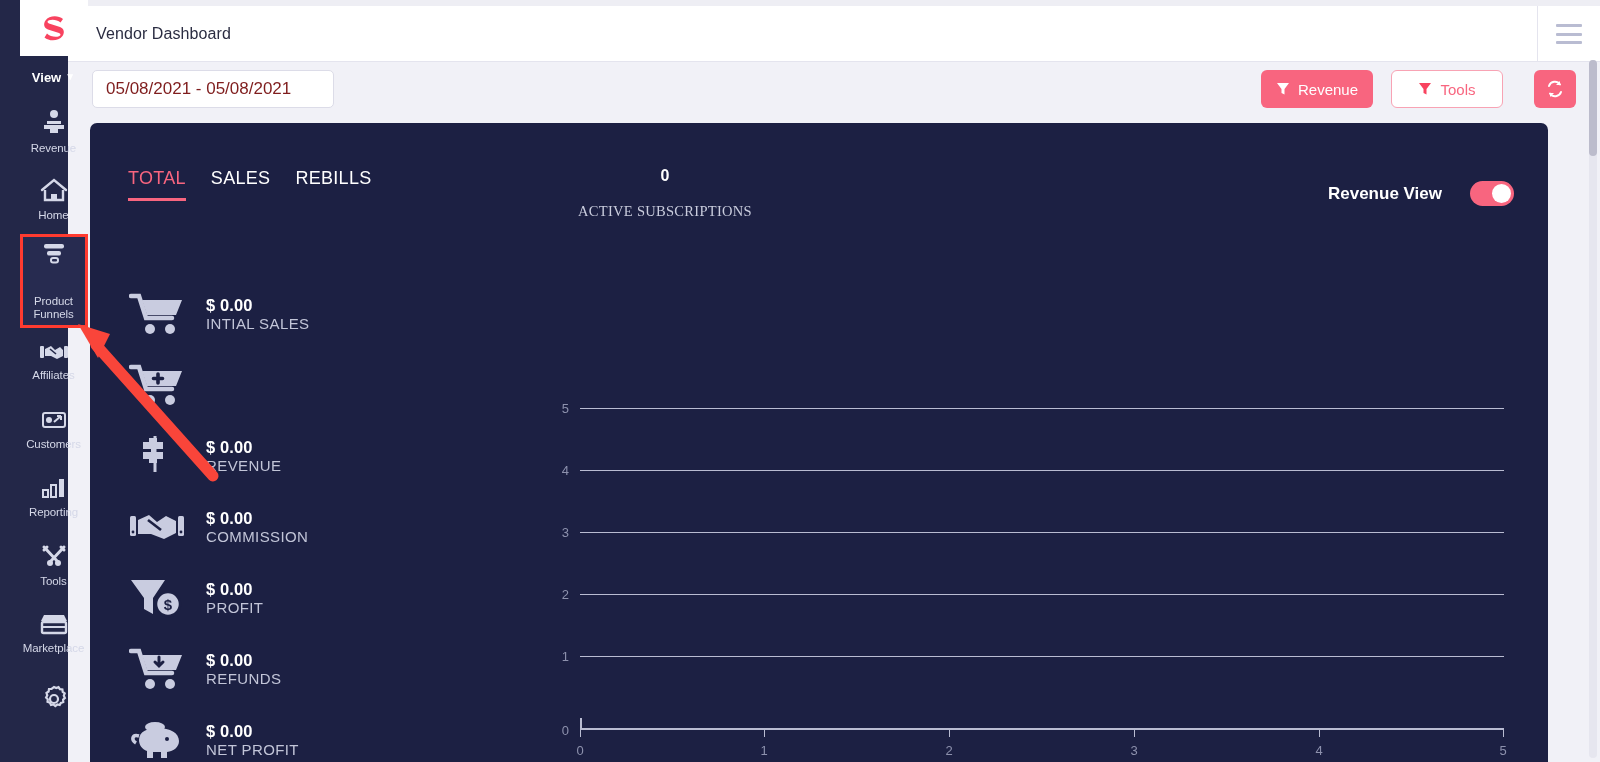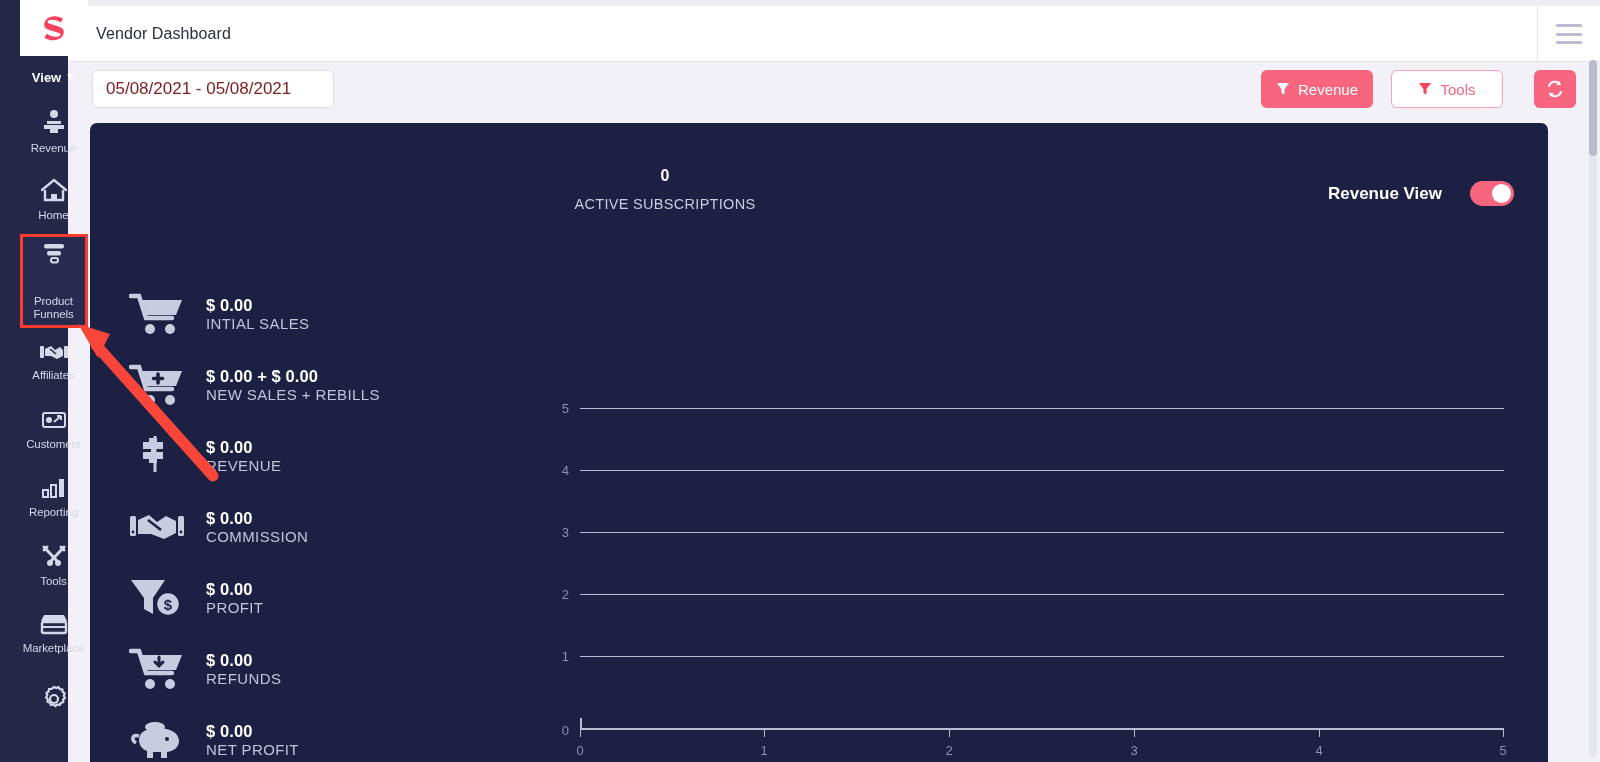--- a/index.html
+++ b/index.html
@@ -96,21 +96,21 @@
     font-size: 18px; color: #ffffff; letter-spacing: 0.3px;
     padding-bottom: 9px; cursor: pointer; border-bottom: 3px solid transparent;
   }
   .tab.active { color: #f8657f; border-bottom-color: #f8657f; }
 
   
   .kpi-top {
     position: absolute; top: 44px; text-align: center; color: #fff;
   }
   .kpi-top .kv { font-size: 16px; font-weight: bold; letter-spacing: 0.2px; }
-  .kpi-top .kl { font-size: 14.5px; color: #c9ccdd; margin-top: 11px; letter-spacing: 0.3px; }
+  .kpi-top .kl { font-size: 14.5px; color: #c9ccdd; margin-top: 18px; letter-spacing: 0.3px; font-family: Liberation Serif, serif; }
   #kpi-subs { left: 460px; width: 230px; }
   #kpi-ret  { left: 815px; width: 230px; }
 
   
   #revenue-view {
     position: absolute; right: 34px; top: 58px;
     display: flex; align-items: center; gap: 28px;
   }
   #revenue-view .rv-label { color: #fff; font-size: 17px; font-weight: bold; }
   .switch {
@@ -320,20 +320,25 @@
           <path d="M4 7 A6.2 6.2 0 0 1 15 5.5" fill="none" stroke="#fff" stroke-width="2" stroke-linecap="round"></path>
           <path d="M16 13 A6.2 6.2 0 0 1 5 14.5" fill="none" stroke="#fff" stroke-width="2" stroke-linecap="round"></path>
           <path d="M15 2 v4 h-4z" fill="#fff"></path>
           <path d="M5 18 v-4 h4z" fill="#fff"></path>
         </svg>
       </div>
     </div>
 
     <div id="panel">
 
+      <div id="tabs">
+        <div class="tab active">TOTAL</div>
+        <div class="tab">SALES</div>
+        <div class="tab">REBILLS</div>
+      </div>
 
       <div class="kpi-top" id="kpi-subs">
         <div class="kv">0</div>
         <div class="kl">ACTIVE SUBSCRIPTIONS</div>
       </div>
 
       <div id="revenue-view">
         <span class="rv-label">Revenue View</span>
         <div class="switch">
           <span class="knob"></span>
@@ -360,24 +365,20 @@
         <div class="metric">
           <span class="m-ico">
             <svg width="56" height="44" viewBox="0 0 56 44">
               <path d="M2 4 h8 l7 22 h26" fill="none" stroke="#c9cce0" stroke-width="4.5" stroke-linecap="round"></path>
               <path d="M13 8 h40 l-6 15 H18 Z" fill="#c9cce0"></path>
               <circle cx="21" cy="37" r="5" fill="#c9cce0"></circle>
               <circle cx="41" cy="37" r="5" fill="#c9cce0"></circle>
               <path d="M29 11 v9 M24.5 15.5 h9" stroke="#1c2043" stroke-width="3.6" stroke-linecap="round"></path>
             </svg>
           </span>
-          <div class="m-txt">
-            <div class="m-val">$ 0.00 + $ 0.00</div>
-            <div class="m-lab">NEW SALES + REBILLS</div>
-          </div>
         </div>
 
         <div class="metric">
           <span class="m-ico">
             <svg width="48" height="44" viewBox="0 0 48 44">
               <path d="M16 4 h8 v4 h6 v7 h-8 v3 h8 v7 h-6 v4 h-8 v-4 h-6 v-7 h8 v-3 h-8 v-7 h6z" fill="#c9cce0"></path>
               <path d="M22 2 v36" stroke="#c9cce0" stroke-width="3"></path>
             </svg>
           </span>
           <div class="m-txt">

